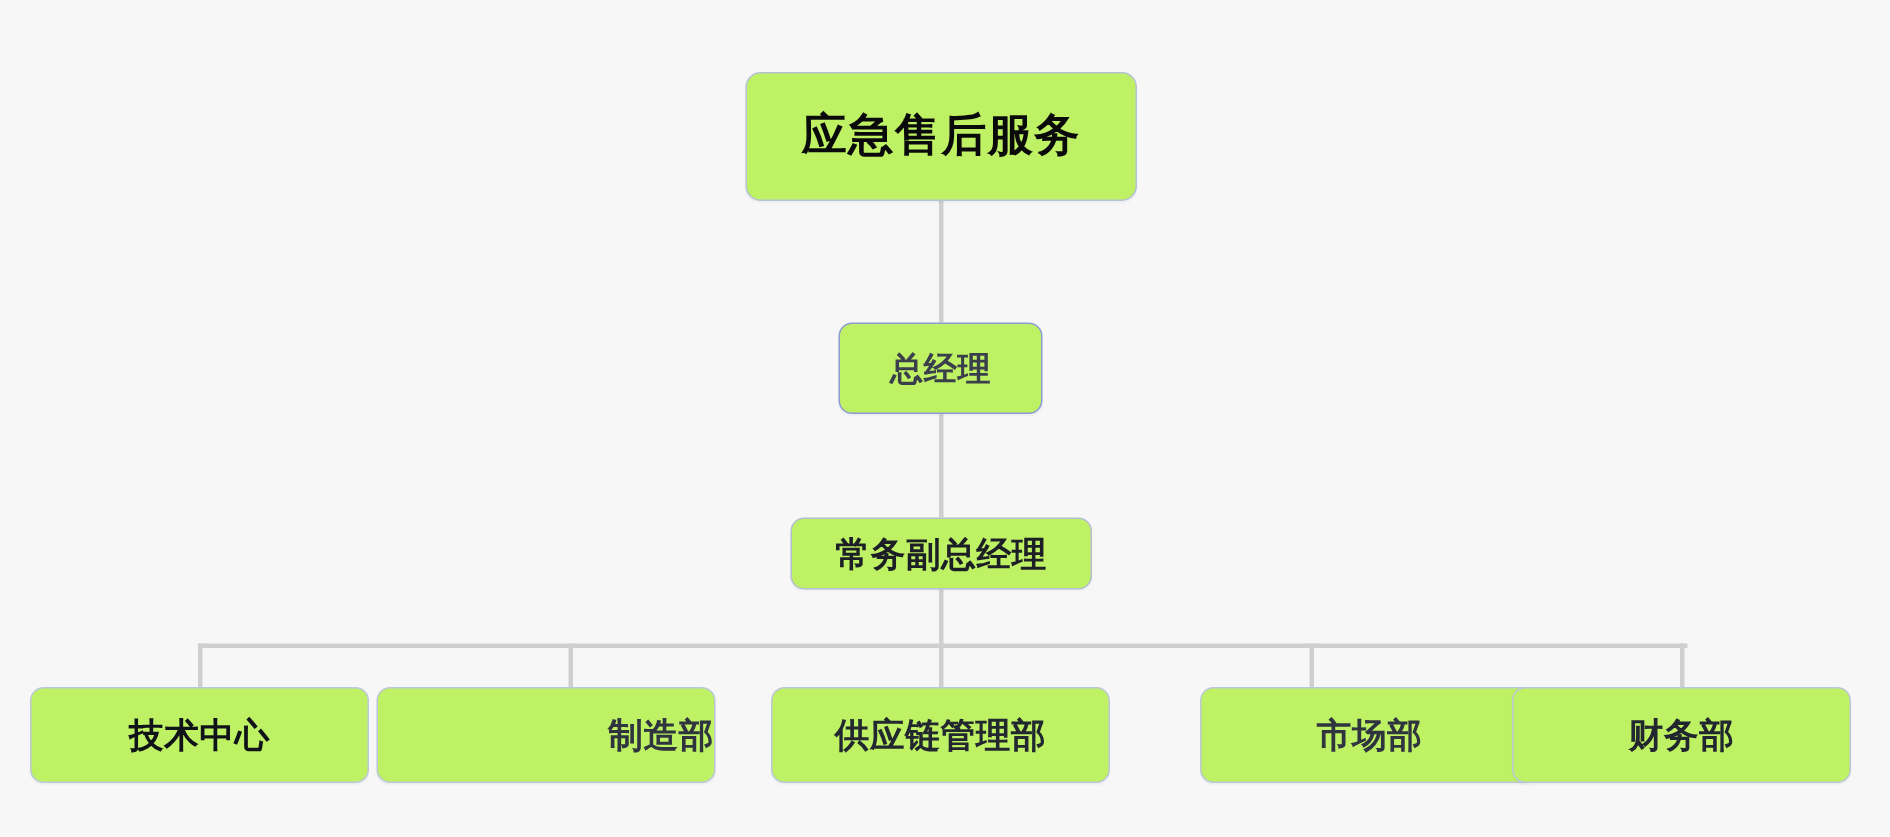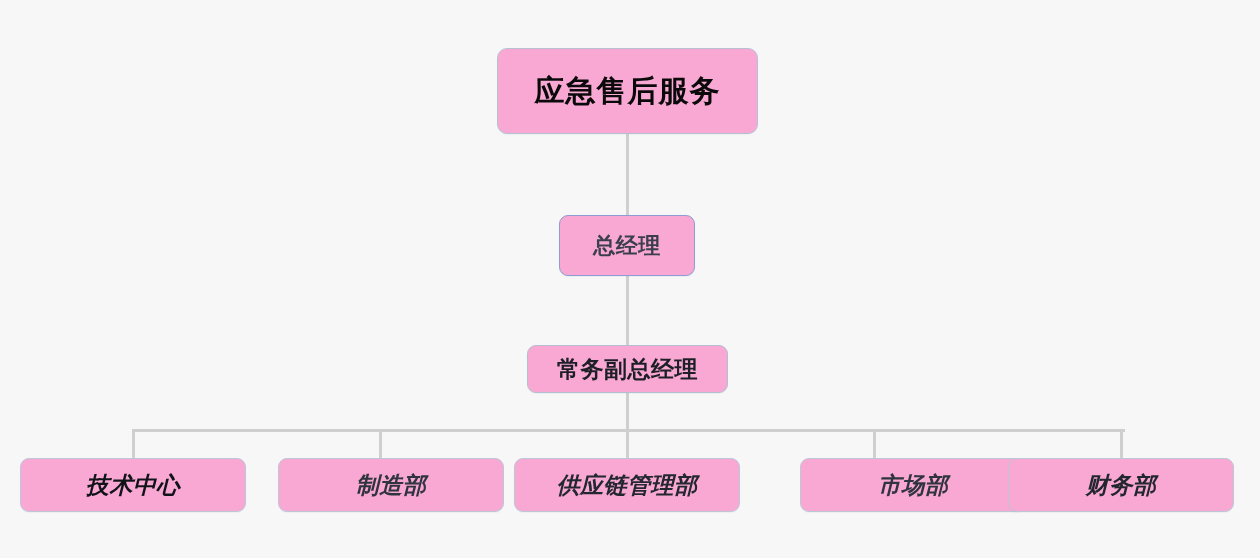--- a/index.html
+++ b/index.html
@@ -25,21 +25,21 @@
     position: absolute;
     background: #cfcfcf;
   }
   .connector.v { width: 3px; }
   .connector.h { height: 3px; }
 
   
   .node {
     position: absolute;
     box-sizing: border-box;
-    background: #f9a8d4;
+    background: #bef264;
     border: 1px solid #b9c5d6;
     border-radius: 9px;
     display: flex;
     align-items: center;
     justify-content: center;
     text-align: center;
     box-shadow: 0 1px 1px rgba(60, 70, 90, 0.05);
   }
   .node .label {
     font-weight: bold;
@@ -88,31 +88,30 @@
   }
   .node-deputy .label {
     font-size: 23px;
     color: #1c1f26;
   }
 
   
   .node-dept {
     top: 458px;
     width: 226px;
-    height: 54px;
+    height: 64px;
     border-radius: 9px;
     border-color: #bcc7d7;
-    font-style: italic;
   }
   .node-dept .label {
     font-size: 23px;
     color: #2f343e;
   }
   .node-dept.dept-0 { left: 20px; }
-  .node-dept.dept-1 { left: 278px; }
+  .node-dept.dept-1 { left: 251px; justify-content: flex-end; }
   .node-dept.dept-2 { left: 514px; }
   .node-dept.dept-3 { left: 800px; }
   .node-dept.dept-4 { left: 1008px; text-align: center; }
 
   
   .node-dept.dept-0 .label { color: #101318; }
   .node-dept.dept-2 .label { color: #23272f; }
   .node-dept.dept-4 .label { color: #22262e; }
 
   

